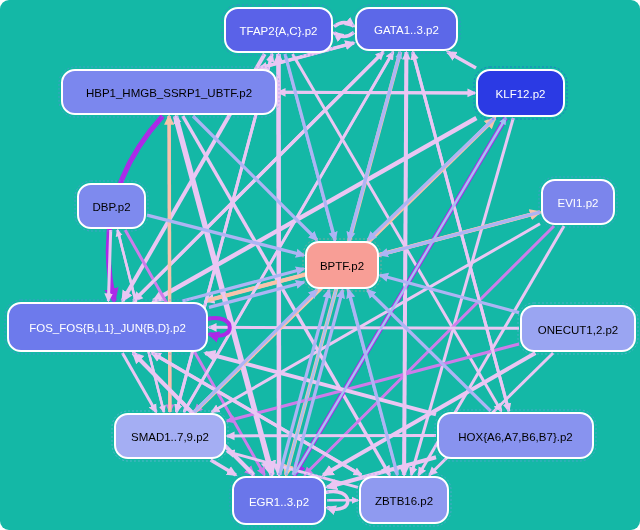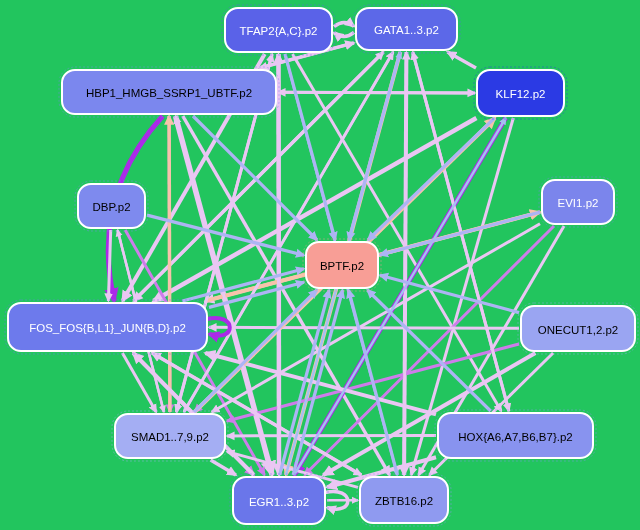--- a/index.html
+++ b/index.html
@@ -1,17 +1,17 @@
 <!DOCTYPE html>
 <html><head>
 <meta charset="utf-8">
 <style>
   html,body{margin:0;padding:0;background:#ffffff;}
-  .stage{position:relative;width:640px;height:530px;background:#22c55e;overflow:hidden;
-         font-family:"Liberation Sans", sans-serif;}
+  .stage{position:relative;width:640px;height:530px;background:#14b8a6;overflow:hidden;
+         font-family:"Liberation Sans", sans-serif;border-radius:9px;}
   svg{display:block;}
   .node-label{font-family:"Liberation Sans", sans-serif;font-size:11.5px;pointer-events:none;}
 </style>
 </head>
 <body>
 
 <div class="stage">
   <svg id="net" width="640" height="530" viewBox="0 0 640 530">
       <defs>
         <marker id="m-lav" viewBox="0 0 10 10" refX="7" refY="5" markerWidth="3.6" markerHeight="3.6" orient="auto">

